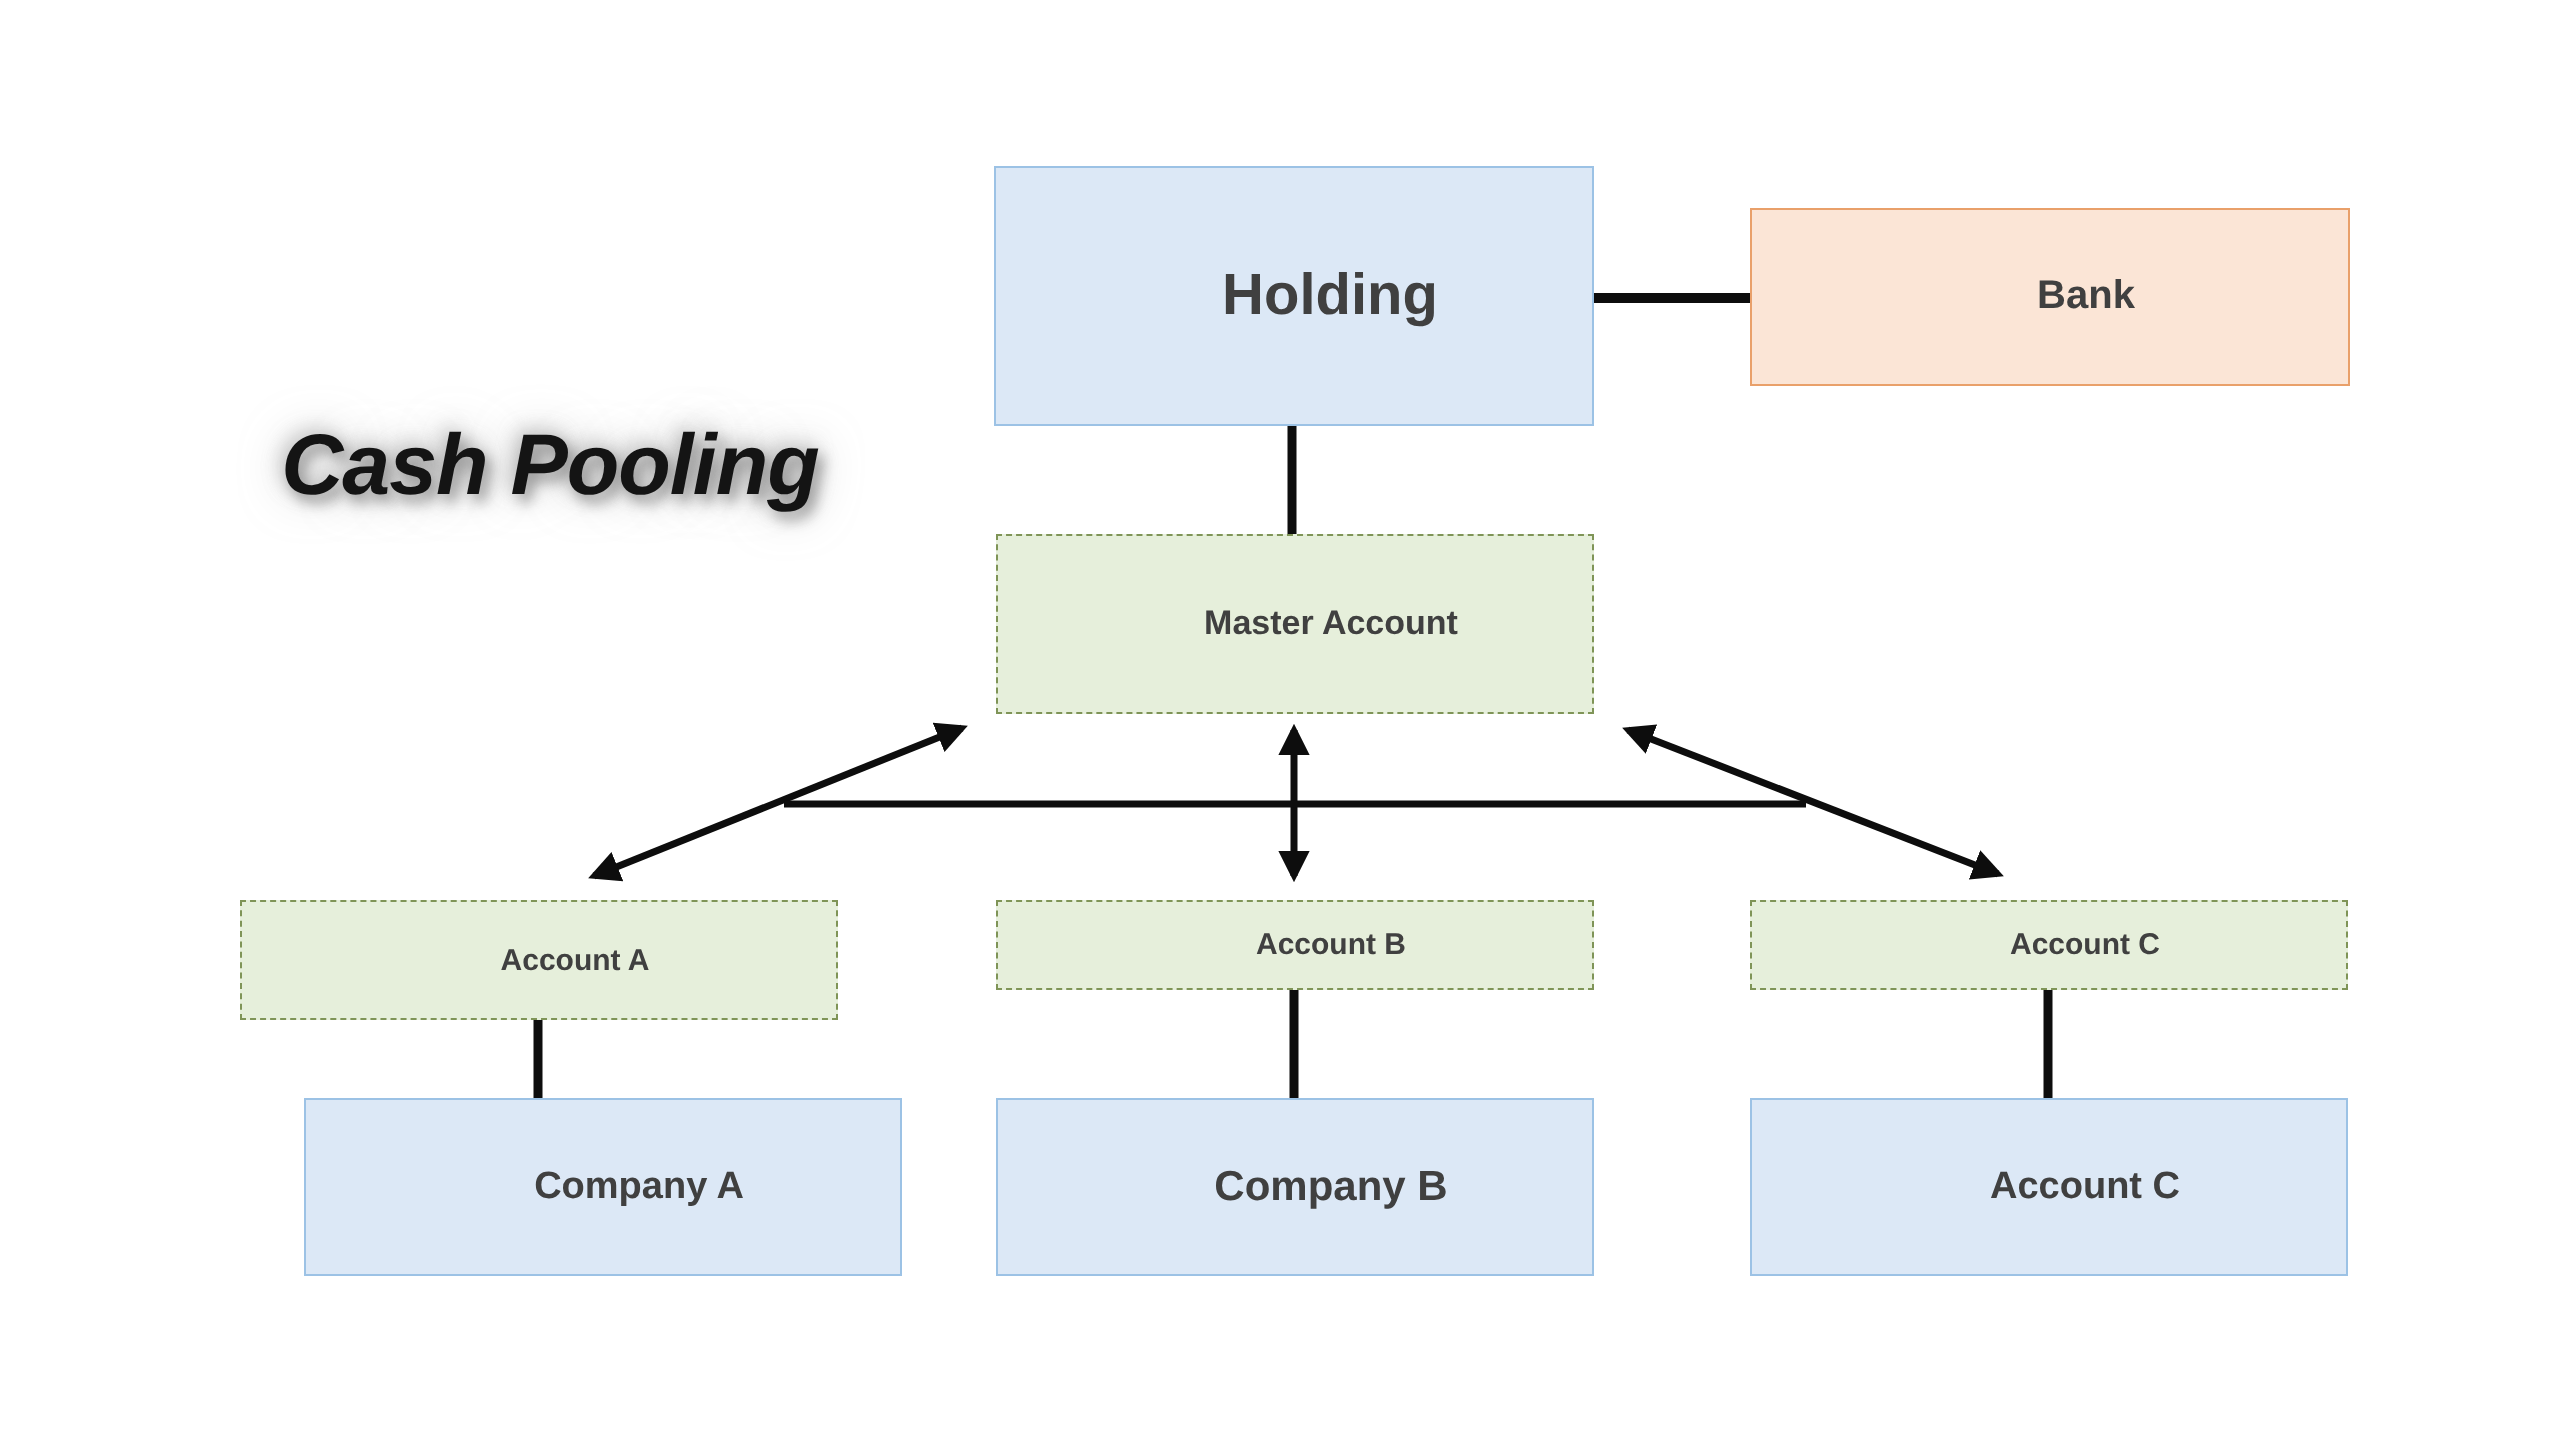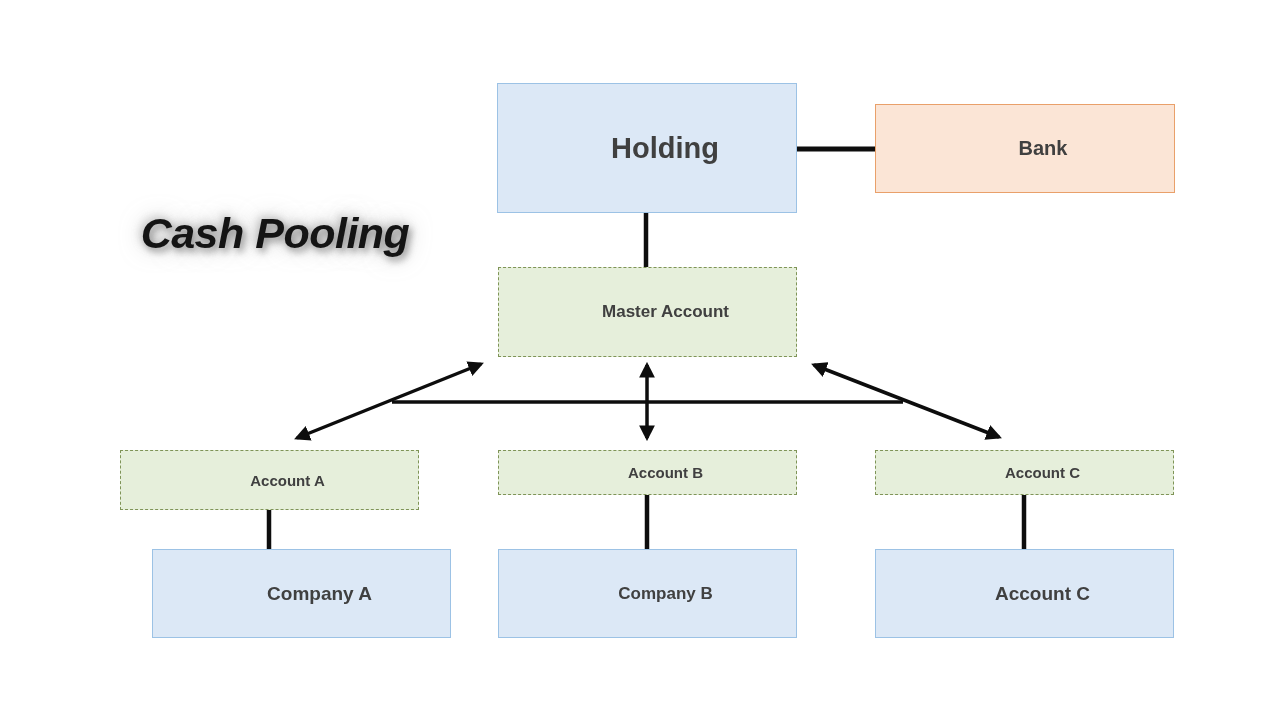--- a/index.html
+++ b/index.html
@@ -50,21 +50,21 @@
     background:var(--box-orange-fill);
     border:1.5px solid var(--box-orange-border);
   }
   .holding   {left:497px;top:83px; width:300px;height:130px;font-size:29px;}
   .bank      {left:875px;top:104px;width:300px;height:89px; font-size:20px;}
   .master    {left:498px;top:267px;width:299px;height:90px; font-size:17px;}
   .account-a {left:120px;top:450px;width:299px;height:60px; font-size:15px;}
   .account-b {left:498px;top:450px;width:299px;height:45px; font-size:15px;}
   .account-c {left:875px;top:450px;width:299px;height:45px; font-size:15px;}
   .company-a {left:120px;top:549px;width:299px;height:89px; font-size:19px;margin-left:32px;}
-  .company-b {left:498px;top:549px;width:299px;height:89px; font-size:17px;}
+  .company-b {left:498px;top:549px;width:299px;height:89px; font-size:21px;}
   .company-c {left:875px;top:549px;width:299px;height:89px; font-size:19px;}
   .diagram-title{
     position:absolute;
     left:112px;top:194px;width:326px;height:78px;
     display:flex;align-items:center;justify-content:center;
     font-size:43px;
     font-weight:bold;
     font-style:italic;
     letter-spacing:-0.5px;
     color:var(--title-text);

